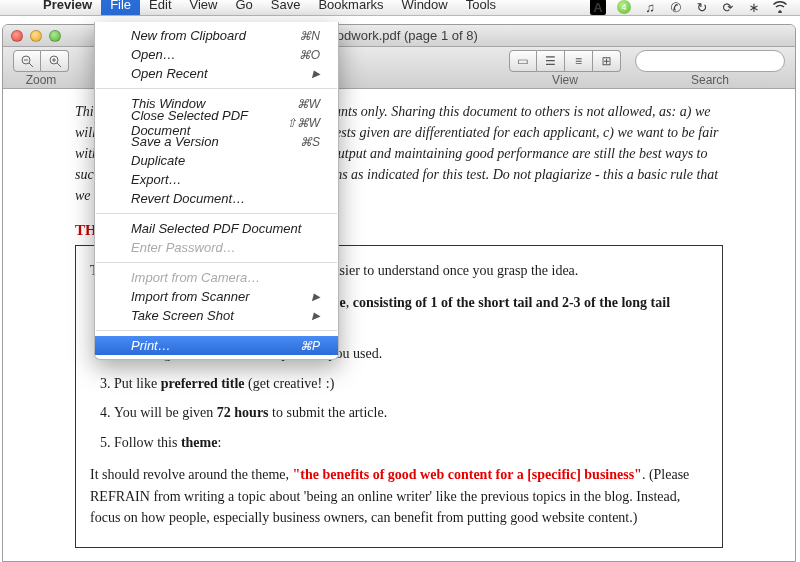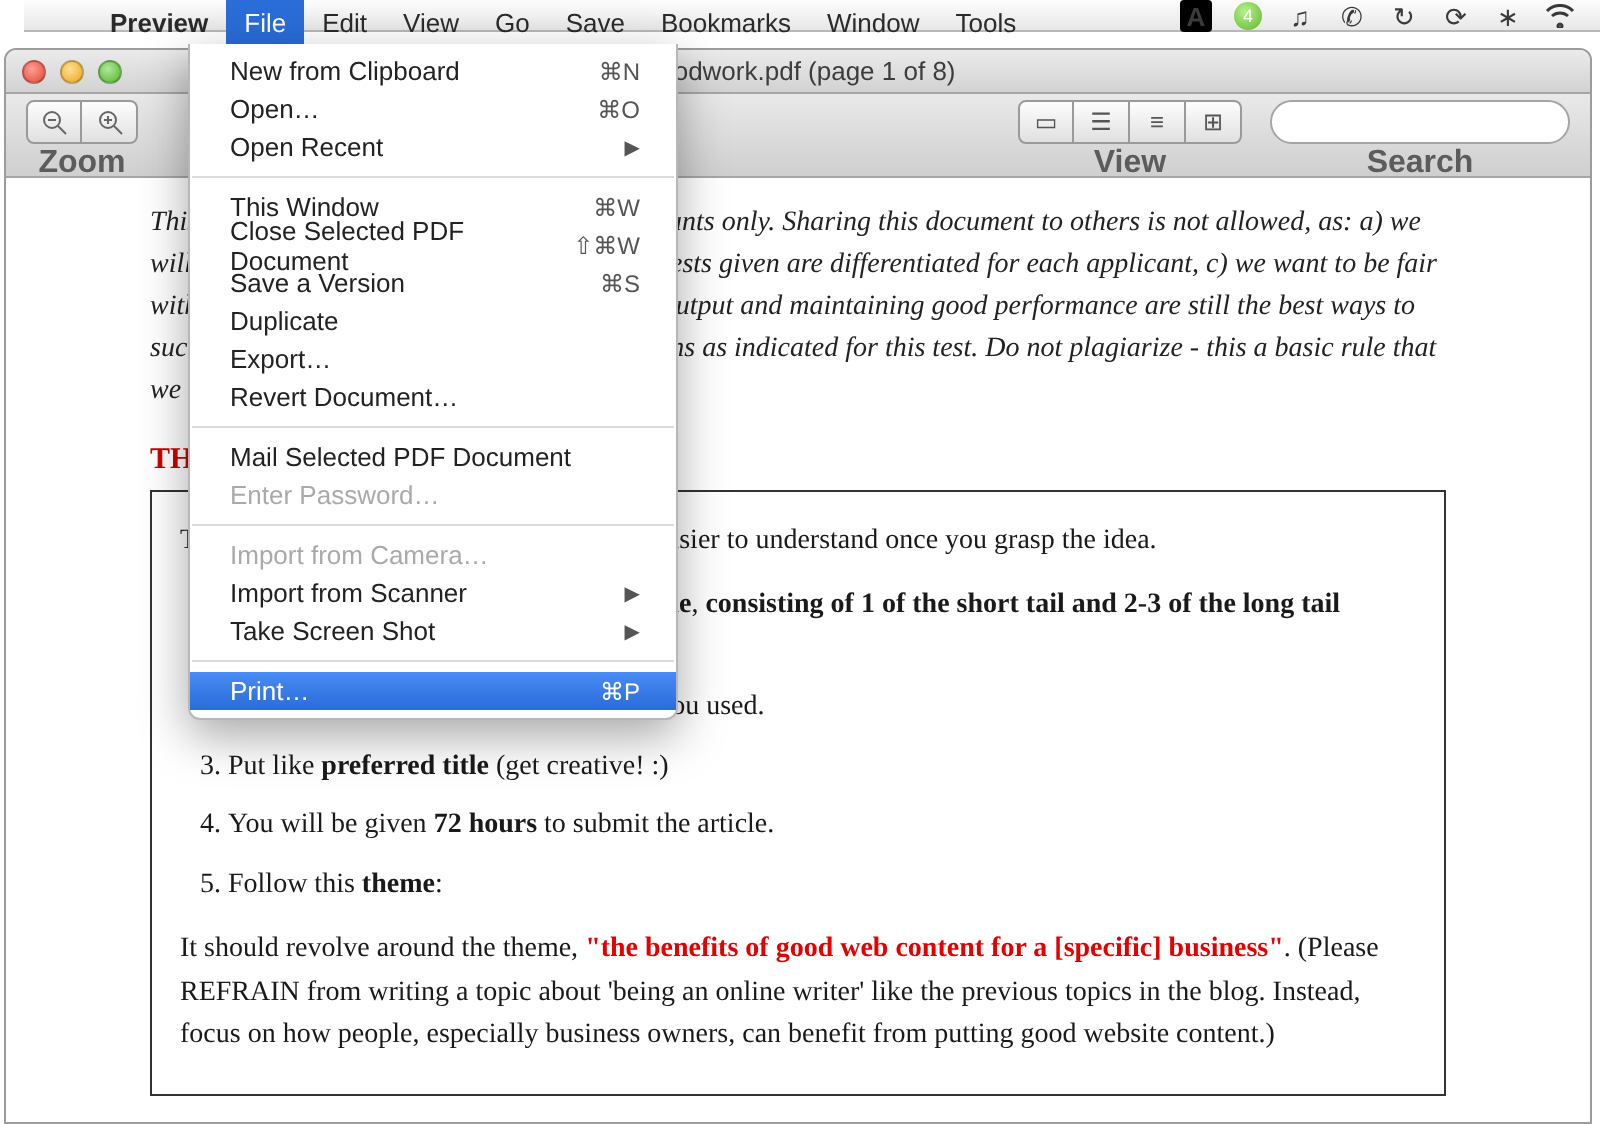--- a/index.html
+++ b/index.html
@@ -1,31 +1,31 @@
 <!DOCTYPE html>
 <html><head>
 <meta charset="utf-8">
 <style>
 * { margin: 0; padding: 0; box-sizing: border-box; }
 body { font-family: "Lucida Grande", "Helvetica Neue", Arial, sans-serif; font-size: 13px; background: #fff; width: 800px; height: 562px; overflow: hidden; position: relative; }
 
 
-.menubar { height: 16px; background: linear-gradient(#fdfdfd,#e7e7e7); border-bottom: 1px solid #b8b8b8; display: flex; align-items: flex-start; padding: 0 8px; position: relative; z-index: 100; margin-left: 12px; }
+.menubar { height: 16px; background: linear-gradient(#fdfdfd,#e7e7e7); border-bottom: 1px solid #b8b8b8; display: flex; align-items: flex-end; padding: 0 8px; position: relative; z-index: 100; }
 .apple-logo { width: 16px; height: 16px; margin-right: 10px; font-size: 14px; color: #3b3b3b; display:flex; align-items:center; justify-content:center; }
 .menubar-item { padding: 0 9px; height: 22px; display: flex; align-items: center; color: #2a2a2a; cursor: default; }
 .menubar-item.app { font-weight: bold; }
 .menubar-item.open { background: #2a6cd8; color: #fff; }
 .menubar-right { margin-left: auto; display: flex; align-items: center; gap: 10px; padding-right: 4px; }
 .menubar-right .status-icon { width: 16px; height: 16px; display:flex; align-items:center; justify-content:center; font-size: 13px; color:#3a3a3a;}
 .adobe-badge { background: #000; color:#fff; font-size:10px; font-weight:bold; padding:1px 3px; border-radius:2px;}
 .spot { width:14px; height:14px; border-radius:50%; background: radial-gradient(circle at 40% 35%, #b7f28b, #5fb52d); font-size:9px; color:#fff; display:flex; align-items:center; justify-content:center;}
 
 
 .dropdown { position: absolute; top: 22px; left: 94px; width: 245px; background: #fff; border: 1px solid #b7b7b7; border-top: none; border-radius: 0 0 6px 6px; box-shadow: 0 8px 24px rgba(0,0,0,0.35); z-index: 200; padding: 4px 0; }
-.dd-item { display: flex; align-items: center; padding: 2px 18px 2px 20px; height: 19px; color: #222; cursor: default; position: relative; }
+.dd-item { display: flex; align-items: center; padding: 2px 18px 2px 36px; height: 19px; color: #222; cursor: default; position: relative; font-style: italic; }
 .dd-item.disabled { color: #aaa; }
 .dd-item .shortcut { margin-left: auto; font-size: 12px; color: #555; }
 .dd-item .sub-arrow { margin-left: auto; font-size: 10px; color: #555; }
 .dd-sep { height: 1px; background: #dcdcdc; margin: 5px 1px; }
 .dd-item.highlight { background: linear-gradient(#4a8cf5,#2a6cd8); color: #fff; }
 .dd-item.highlight .shortcut { color: #fff; }
 
 
 .window { position: absolute; top: 24px; left: 2px; right: 4px; bottom: 0; background:#ededed; border:1px solid #9c9c9c; border-radius:6px 6px 0 0; overflow:hidden; }
 .titlebar { height: 22px; background: linear-gradient(#ebebeb,#d2d2d2); border-bottom:1px solid #a6a6a6; display:flex; align-items:center; padding: 0 8px; position:relative; }
@@ -37,21 +37,21 @@
 .win-title { position:absolute; left:0; right:0; text-align:center; font-size:13px; color:#3c3c3c; pointer-events:none;}
 
 .toolbar { height: 42px; background: linear-gradient(#e9e9e9,#cfcfcf); border-bottom:1px solid #a6a6a6; display:flex; align-items:flex-start; padding: 3px 10px 0; gap: 14px; }
 .tb-group { display:flex; flex-direction:column; align-items:center; gap:1px;}
 .tb-btns { display:flex; }
 .tb-btn { height:22px; min-width:28px; background:linear-gradient(#fdfdfd,#e0e0e0); border:1px solid #9a9a9a; display:flex; align-items:center; justify-content:center; font-size:12px; color:#555; }
 .tb-btn:first-child{border-radius:4px 0 0 4px;}
 .tb-btn:last-child{border-radius:0 4px 4px 0;}
 .tb-btn:only-child{border-radius:4px;}
 .tb-btn + .tb-btn { border-left:none;}
-.tb-label { font-size:16px; color:#5c5c5c;font-weight:bold;}
+.tb-label { font-size:12px; color:#5c5c5c;}
 .tb-spacer{flex:1;}
 .search-field { height:22px; width:150px; border-radius:11px; border:1px solid #a5a5a5; background:#fff; padding:0 8px 0 22px; font-size:12px; position:relative;}
 .search-wrap{position:relative;}
 .search-wrap::before{content:"🔍"; position:absolute; left:6px; top:3px; font-size:11px; color:#888;}
 
 
 .doc-area{ position:absolute; top:64px; left:0; right:0; bottom:0; background:#fff; overflow:auto;}
 .doc-page { margin: 0; padding: 12px 72px 20px; background:#fff; }
 .intro { font-family: Georgia, 'Times New Roman', serif; font-style: italic; font-size: 14px; line-height:1.5; color:#222; }
 .section-head { color:#c00; font-weight:bold; font-family: Georgia, serif; font-size:15px; margin-top: 16px; }

